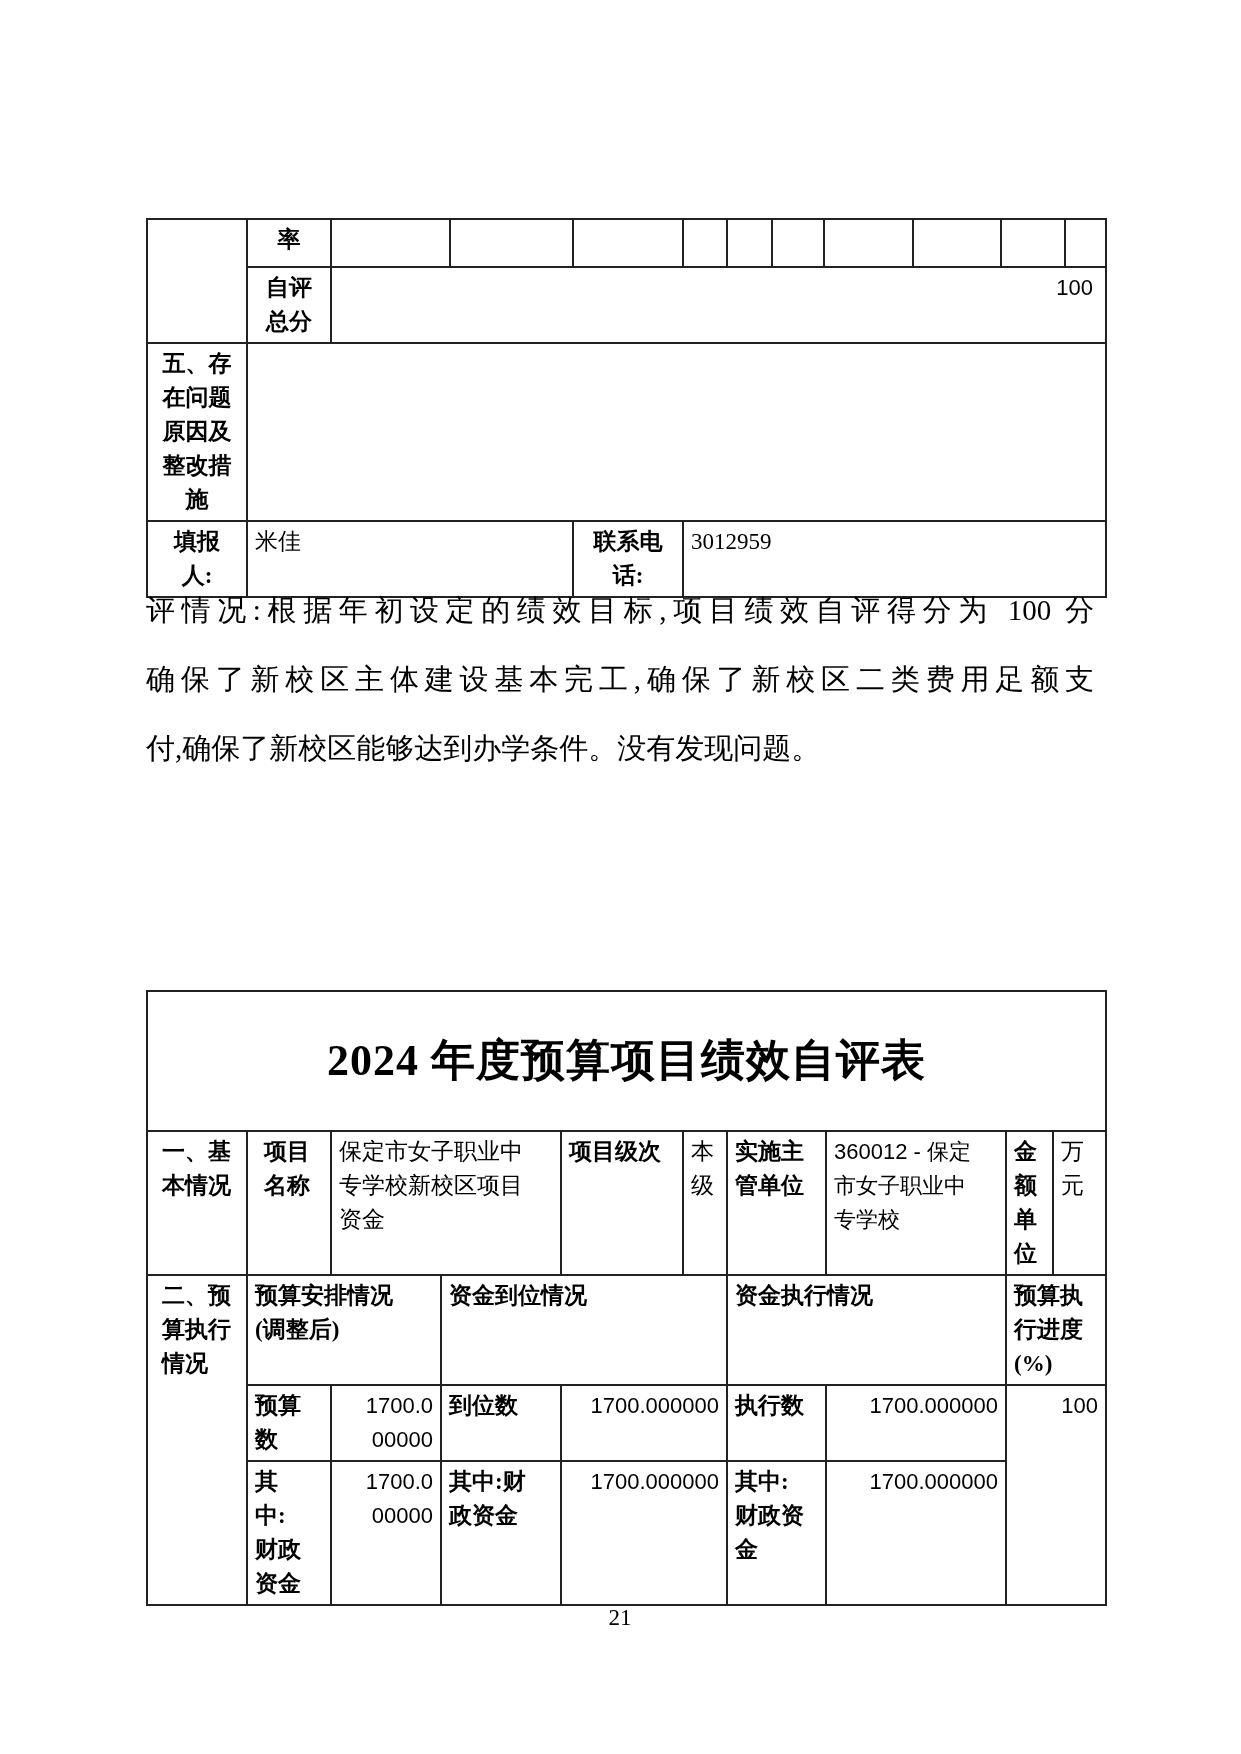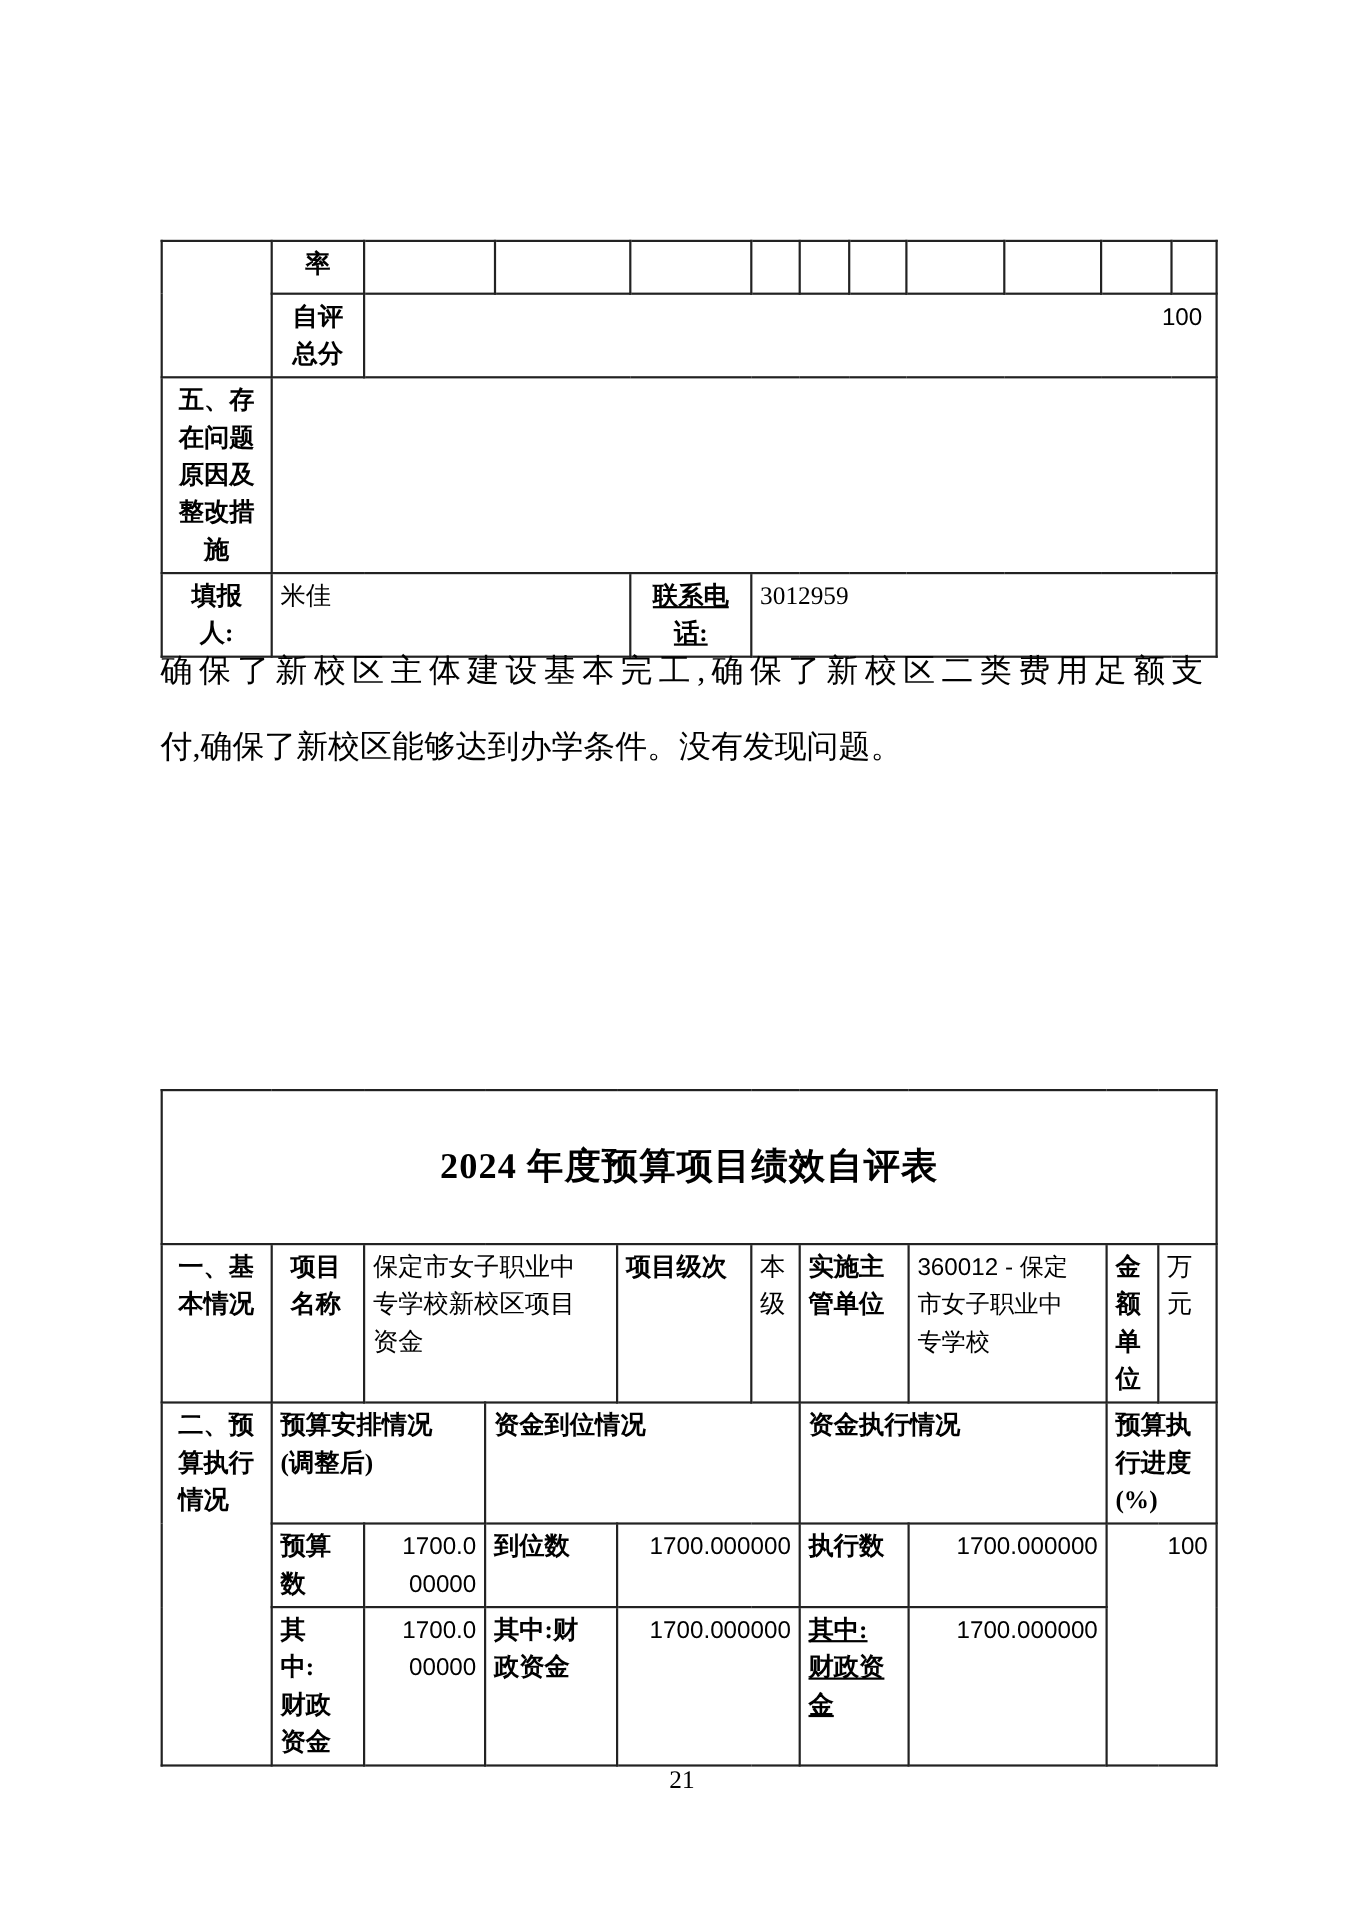--- a/index.html
+++ b/index.html
@@ -29,34 +29,34 @@
   .b   { font-weight:bold; }
   .ctr { text-align:center; }
   .rt  { text-align:right; }
   .num { font-size:22px; font-family:Liberation Sans, sans-serif; }
   .ib  { display:inline-block; }
   .tl  { text-align:left; }
   .tc  { text-align:center; }
   
   .w50  { width:50px; }
   .w70  { width:70px; }
-  .w72  { width:72px;text-decoration:underline; }
+  .w72  { width:72px; }
   .w77  { width:77px; word-break:break-all; text-align:right; }
   .w85  { width:85px; }
   .w150 { width:150px; }
   .w152 { width:152px; }
   .w190 { width:190px; }
 
   #t1 { left:146px; top:218px; width:959px; }
   #t2 { left:146px; top:990px; width:959px; }
 
   #t2 .title-cell {
     vertical-align:middle;
     text-align:center;
-    font-size:33px;
+    font-size:44px;
     font-weight:bold;
     letter-spacing:1px;
   }
 
   .para {
     position:absolute;
     left:146px; top:576px; width:948px;
     font-size:29px;
     line-height:69px;
     white-space:normal;
@@ -117,20 +117,21 @@
   <tr style="height:69px">
     <td class="b ctr"><span class="ib w50 tc">填报人:</span></td>
     <td colspan="3">米佳</td>
     <td class="b ctr"><span class="ib w72 tc">联系电话:</span></td>
     <td colspan="7">3012959</td>
   </tr>
 </tbody>
   </table>
 
 <div class="para">
+  <div class="jline">评情况:根据年初设定的绩效目标,项目绩效自评得分为 100 分</div>
   <div class="jline">确保了新校区主体建设基本完工,确保了新校区二类费用足额支</div>
   <div class="lline">付,确保了新校区能够达到办学条件。没有发现问题。</div>
 </div>
 
 <table id="t2">
   <colgroup>
     <col style="width:100px">
       <col style="width:84px">
       <col style="width:110px">
     <col style="width:120px">

